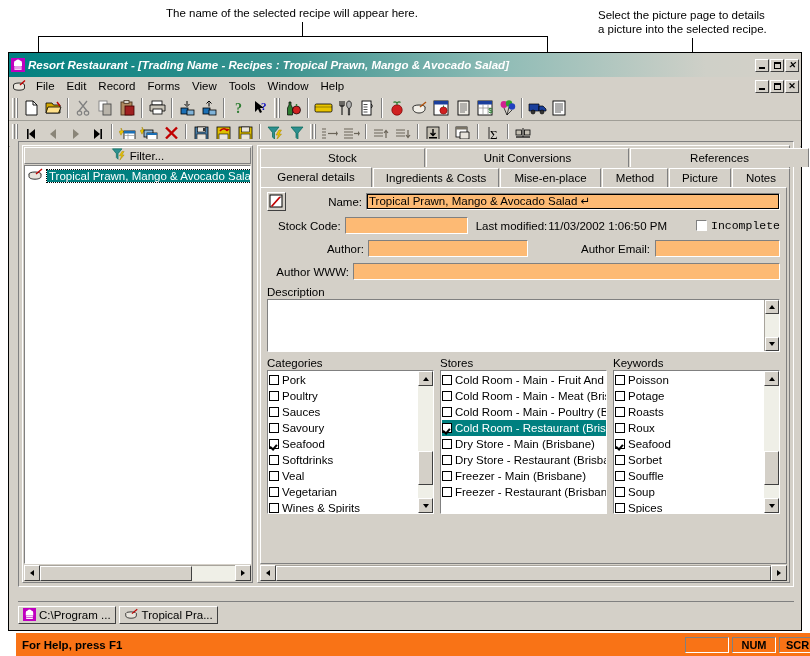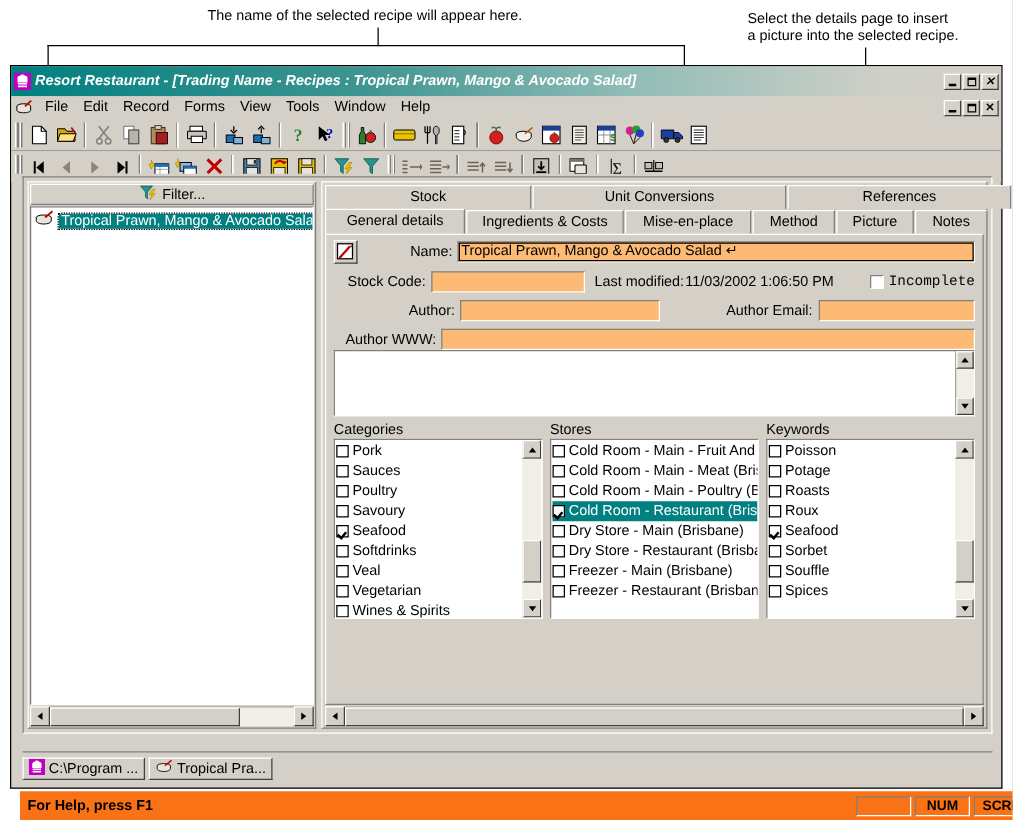--- a/index.html
+++ b/index.html
@@ -291,21 +291,21 @@
 </style>
 </head>
 <body>
 
 <div class="annot" style="left:166px;top:6px;">The name of the selected recipe will appear here.</div>
 <div class="leader" style="left:302px;top:22px;width:1px;height:15px;"></div>
 <div class="leader" style="left:38px;top:36px;width:510px;height:1px;"></div>
 <div class="leader" style="left:38px;top:36px;width:1px;height:135px;"></div>
 <div class="leader" style="left:547px;top:36px;width:1px;height:27px;"></div>
 
-<div class="annot" style="left:598px;top:8px;">Select the details page to insert</div>
+<div class="annot" style="left:598px;top:8px;">Select the picture page to details</div>
 <div class="annot" style="left:598px;top:22px;">a picture into the selected recipe.</div>
 <div class="leader" style="left:692px;top:38px;width:1px;height:165px;"></div>
 
 <div id="app">
 
   <div class="titlebar">
     <span class="tb-icon">
       <svg width="14" height="14" viewBox="0 0 14 14">
         <rect x="0" y="0" width="14" height="14" fill="#c000c0"></rect>
         <path d="M3 5a2.2 2.2 0 0 1 2-2.4A2.4 2.4 0 0 1 7 1.6a2.4 2.4 0 0 1 2 1A2.2 2.2 0 0 1 11 5v3H3z" fill="#fff"></path>
@@ -732,20 +732,21 @@
             <span class="finput plain" style="width:160px;"></span>
             <span class="flabel" style="margin-left:53px;">Author Email:</span>
             <span class="finput plain" style="flex:1 1 auto;margin-left:5px;"></span>
           </div>
 
           <div class="frow" style="margin-top:6px;">
             <span class="flabel" style="width:82px;margin-right:4px;">Author WWW:</span>
             <span class="finput plain" style="flex:1 1 auto;"></span>
           </div>
 
+          <div class="desc-label">Description</div>
           <div class="descbox">
             <span style="flex:1 1 auto;"></span>
             <span class="descvs">
               <span class="sb-btn">
                   <span class="arr u"></span>
                 </span>
               <span class="spacer"></span>
               <span class="sb-btn">
                   <span class="arr d"></span>
                 </span>
@@ -757,25 +758,25 @@
             <div class="listcol">
               <div class="listcap">Categories</div>
               <div class="listbox">
                 <div class="listitems">
                   <div class="li">
                       <span class="licb"></span>
                       <span>Pork</span>
                     </div>
                   <div class="li">
                       <span class="licb"></span>
+                      <span>Poultry</span>
+                    </div>
+                  <div class="li">
+                      <span class="licb"></span>
                       <span>Sauces</span>
-                    </div>
-                  <div class="li">
-                      <span class="licb"></span>
-                      <span>Poultry</span>
                     </div>
                   <div class="li">
                       <span class="licb"></span>
                       <span>Savoury</span>
                     </div>
                   <div class="li">
                       <span class="licb checked"></span>
                       <span>Seafood</span>
                     </div>
                   <div class="li">
@@ -873,20 +874,24 @@
                       <span class="licb checked"></span>
                       <span>Seafood</span>
                     </div>
                   <div class="li">
                       <span class="licb"></span>
                       <span>Sorbet</span>
                     </div>
                   <div class="li">
                       <span class="licb"></span>
                       <span>Souffle</span>
+                    </div>
+                  <div class="li">
+                      <span class="licb"></span>
+                      <span>Soup</span>
                     </div>
                   <div class="li">
                       <span class="licb"></span>
                       <span>Spices</span>
                     </div>
                 </div>
                 <div class="listvs">
                   <div class="sb-btn">
                       <span class="arr u"></span>
                     </div>

